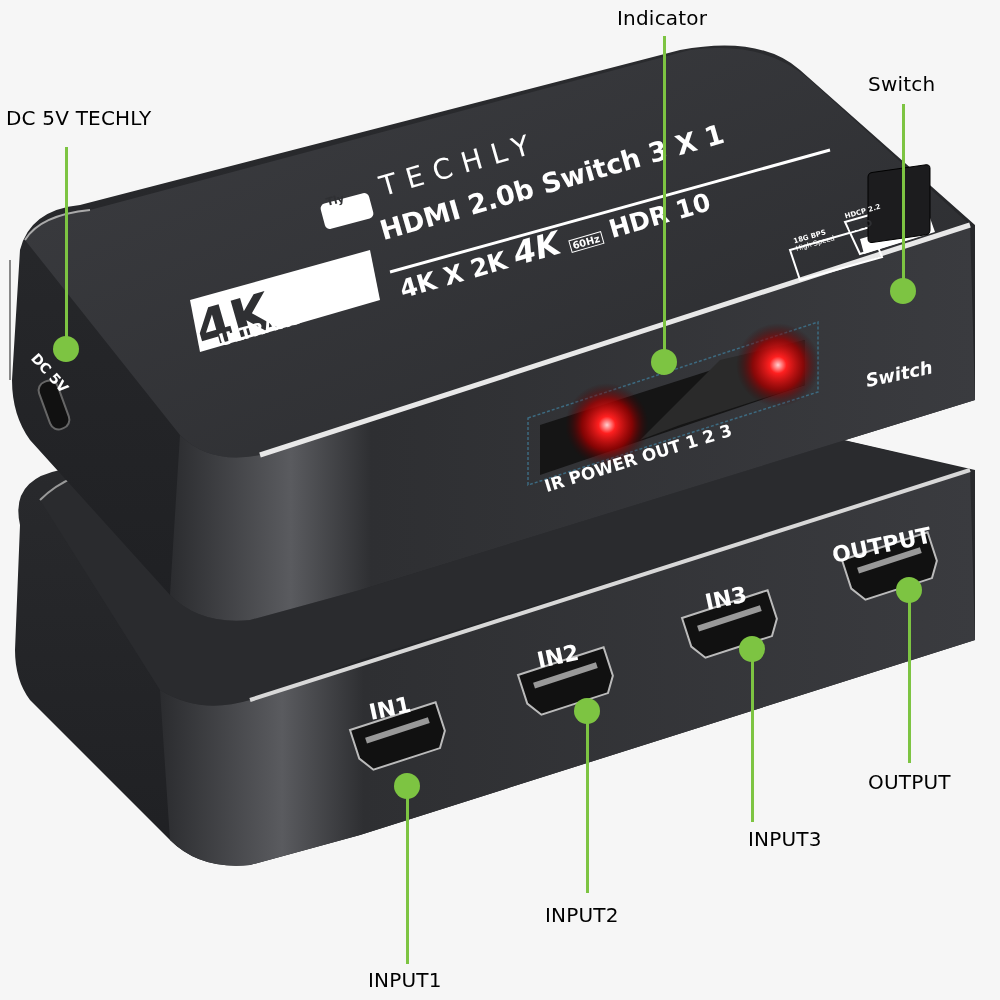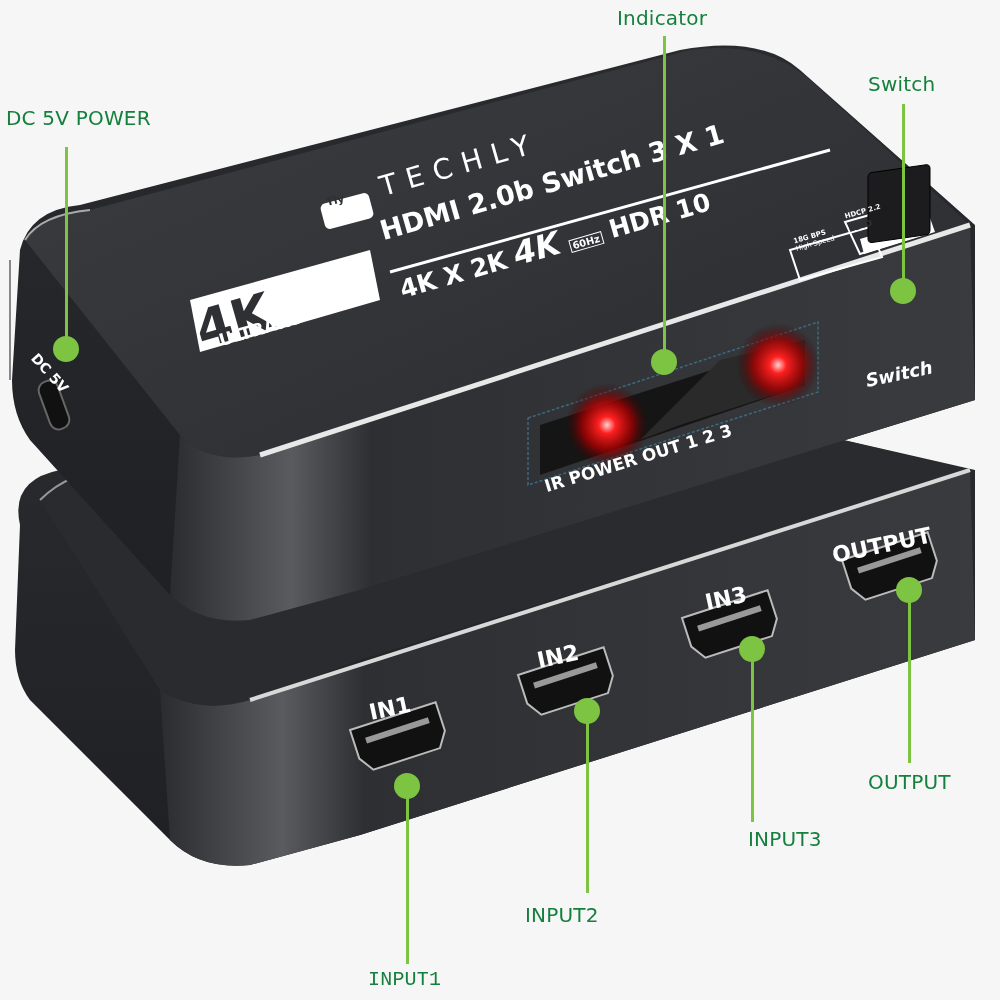--- a/index.html
+++ b/index.html
@@ -1,19 +1,19 @@
 <!DOCTYPE html>
 <html><head>
 <meta charset="utf-8">
 <style>
   html,body{margin:0;padding:0;background:#f6f6f6;}
   body{width:1000px;height:1000px;position:relative;overflow:hidden;font-family:"DejaVu Sans","Liberation Sans",sans-serif;}
   .stage{position:absolute;left:0;top:0;width:1000px;height:1000px;}
   svg{position:absolute;left:0;top:0;}
-  .callout{position:absolute;font-family:"DejaVu Sans",sans-serif;font-size:20px;color:#15803d;white-space:nowrap;letter-spacing:0.2px;}
+  .callout{position:absolute;font-family:"DejaVu Sans",sans-serif;font-size:20px;color:#000000;white-space:nowrap;letter-spacing:0.2px;}
   .vline{position:absolute;width:3px;background:#7dc442;}
   .dot{position:absolute;width:26px;height:26px;border-radius:50%;background:#7dc442;margin-left:-13px;margin-top:-13px;}
   .print{position:absolute;color:#fff;font-family:"DejaVu Sans",sans-serif;font-weight:bold;white-space:nowrap;transform-origin:left bottom;}
 </style>
 </head>
 <body>
 
 <div class="stage">
 
   <svg width="1000" height="1000" viewBox="0 0 1000 1000">
@@ -126,31 +126,31 @@
   <div class="print" style="left:835px;top:543px;font-size:22px;transform:rotate(-12deg);">OUTPUT</div>
 
   <div class="callout" style="left:617px;top:6px;">Indicator</div>
   <div class="vline" style="left:663px;top:36px;height:324px;"></div>
   <div class="dot" style="left:664px;top:362px;"></div>
 
   <div class="callout" style="left:868px;top:72px;">Switch</div>
   <div class="vline" style="left:902px;top:104px;height:186px;"></div>
   <div class="dot" style="left:903px;top:291px;"></div>
 
-  <div class="callout" style="left:6px;top:106px;">DC 5V POWER</div>
+  <div class="callout" style="left:6px;top:106px;">DC 5V TECHLY</div>
   <div class="vline" style="left:65px;top:147px;height:200px;"></div>
   <div class="dot" style="left:66px;top:349px;"></div>
 
   <div class="dot" style="left:407px;top:786px;"></div>
   <div class="vline" style="left:406px;top:786px;height:178px;"></div>
-  <div class="callout" style="left:368px;top:968px;font-family:Liberation Mono, monospace;">INPUT1</div>
+  <div class="callout" style="left:368px;top:968px;">INPUT1</div>
 
   <div class="dot" style="left:587px;top:711px;"></div>
   <div class="vline" style="left:586px;top:711px;height:182px;"></div>
-  <div class="callout" style="left:525px;top:903px;text-align:right;">INPUT2</div>
+  <div class="callout" style="left:545px;top:903px;text-align:right;">INPUT2</div>
 
   <div class="dot" style="left:752px;top:649px;"></div>
   <div class="vline" style="left:751px;top:649px;height:173px;"></div>
   <div class="callout" style="left:748px;top:827px;">INPUT3</div>
 
   <div class="dot" style="left:909px;top:590px;"></div>
   <div class="vline" style="left:908px;top:590px;height:173px;"></div>
   <div class="callout" style="left:868px;top:770px;">OUTPUT</div>
 </div>
 

